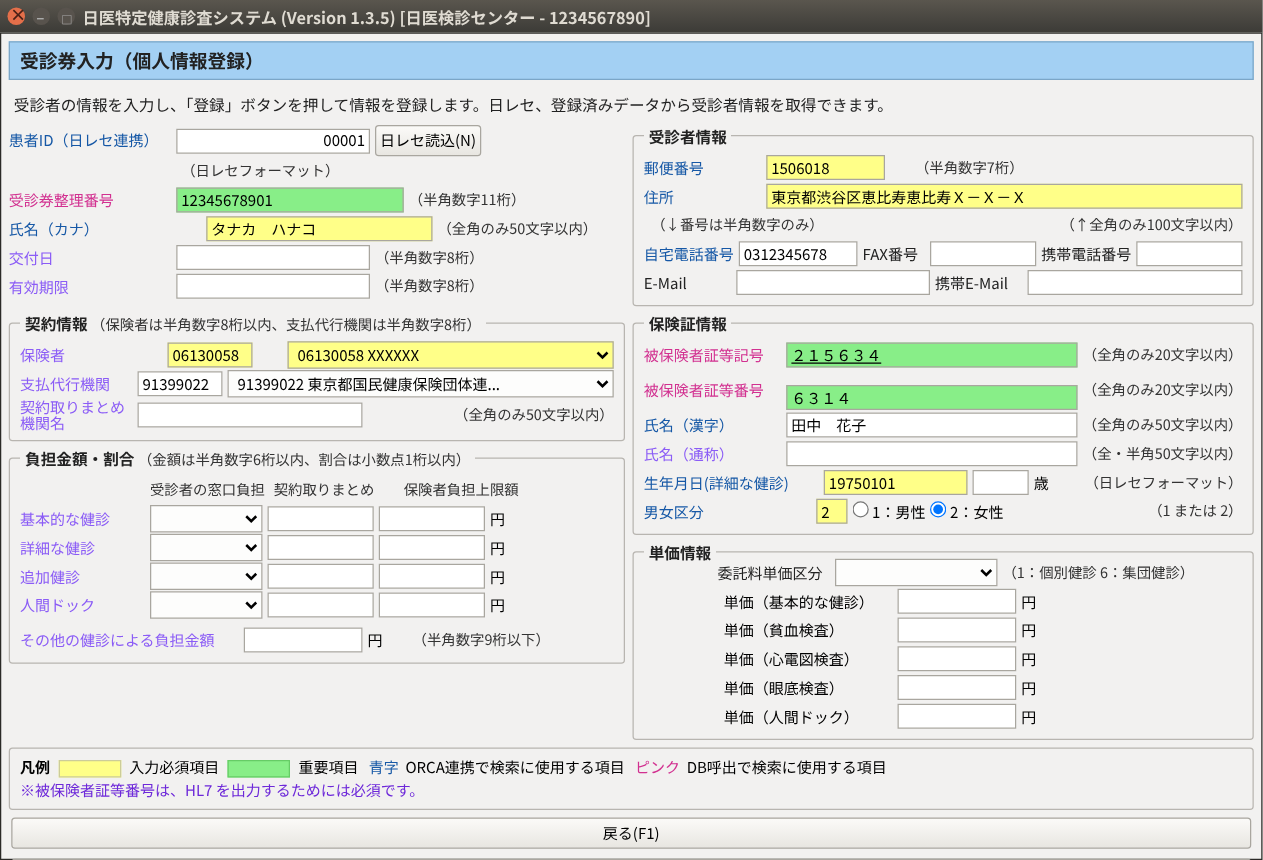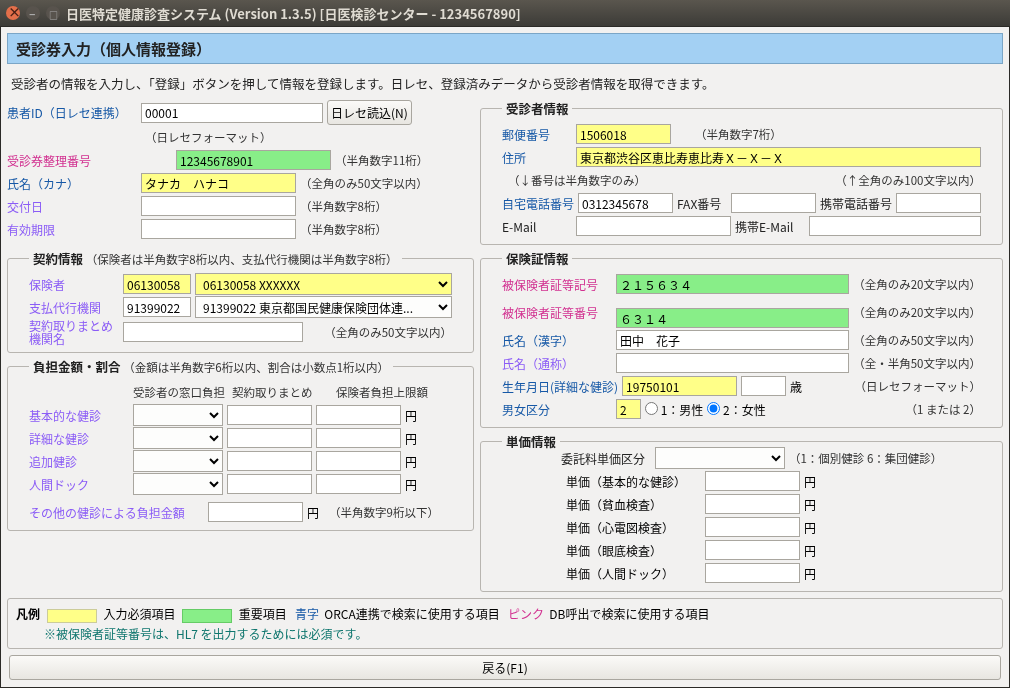--- a/index.html
+++ b/index.html
@@ -54,21 +54,21 @@
   }
   .columns {
     display: flex;
     gap: 6px;
     flex: 0 0 auto;
   }
   .col { flex: 1 1 50%; display:flex; flex-direction:column; gap:4px; }
   fieldset {
     border: 1px solid #b8b5b0;
     border-radius: 3px;
-    padding: 4px 21px 6px;
+    padding: 4px 8px 6px;
     font-size: 12px;
   }
   legend { padding: 0 4px; font-size: 12.5px; font-weight:bold; color:#222;}
   .row {
     display: flex;
     align-items: center;
     gap: 4px;
     min-height: 22px;
     margin: 1px 0;
   }
@@ -89,37 +89,37 @@
   .btn {
     font-family: inherit;
     font-size: 12px;
     background: linear-gradient(#fbfaf8,#e8e6e1);
     border: 1px solid #a9a69f;
     border-radius: 3px;
     padding: 3px 3px;
     cursor: pointer;
     white-space: nowrap;
   }
-  .yellow { background: #ffff88 !important; }
+  .yellow { background: #ffff88 !important; margin-left: 24px; }
   .green { background: #88ee88 !important; }
   .hint { color:#333; font-size:11.5px; white-space:nowrap;}
   .footer {
     margin-top: auto;
     display: flex;
     gap: 8px;
     padding: 6px 2px 2px;
     flex-direction: column;
   }
   .footer .spacer { flex: 1 1 auto; }
   .legendbox {
     border:1px solid #b8b5b0; border-radius:3px;
     margin-top:6px; padding:6px 8px;
   }
   .swatch { display:inline-block; width:50px; height:14px; margin:0 4px; vertical-align:middle;}
-  .note { color:#0f766e; font-size:12px; margin-top:2px;margin-left:28px;}
+  .note { color:#6d28d9; font-size:12px; margin-top:2px;}
 </style>
 </head>
 <body>
 
 <div class="titlebar">
   <span class="tb-btn close"></span>
   <span class="tb-btn min"></span>
   <span class="tb-btn max"></span>
   <span>日医特定健康診査システム (Version 1.3.5) [日医検診センター - 1234567890]</span>
 </div>
@@ -127,35 +127,35 @@
 <div class="window">
   <div class="banner">受診券入力（個人情報登録）</div>
   <div class="subtext">受診者の情報を入力し、「登録」ボタンを押して情報を登録します。日レセ、登録済みデータから受診者情報を取得できます。</div>
 
   <div class="columns">
 
     <div class="col">
       <fieldset style="border:none;padding:0 0 4px 0;">
         <div class="row">
           <span class="lbl blue" style="min-width:130px">患者ID（日レセ連携）</span>
-          <input type="text" style="width: 182px;" value="00001">
+          <input type="text" style="width: 155px; text-align: right;" value="00001">
           <button class="btn">日レセ読込(N)</button>
         </div>
         <div class="row">
             <span style="min-width:134px"></span>
             <span class="hint">（日レセフォーマット）</span>
           </div>
         <div class="row">
           <span class="lbl pink" style="min-width:130px">受診券整理番号</span>
-          <input type="text" class="green" style="width: 155px; margin-left: 35px;" value="12345678901">
+          <input type="text" class="green" style="width: 182px;" value="12345678901">
           <span class="hint">（半角数字11桁）</span>
         </div>
         <div class="row">
           <span class="lbl blue" style="min-width:130px">氏名（カナ）</span>
-          <input type="text" class="yellow" style="width: 155px;" value="タナカ　ハナコ">
+          <input type="text" class="yellow" style="width: 181px;" value="タナカ　ハナコ">
           <span class="hint">（全角のみ50文字以内）</span>
         </div>
         <div class="row">
           <span class="lbl" style="min-width:130px">交付日</span>
           <input type="text" style="width: 155px;">
           <span class="hint">（半角数字8桁）</span>
         </div>
         <div class="row">
           <span class="lbl" style="min-width:130px">有効期限</span>
           <input type="text" style="width: 155px;">
@@ -215,21 +215,21 @@
           <span class="lbl" style="min-width:100px">人間ドック</span>
           <select style="width:90px"><option></option></select>
           <input type="text" style="width: 85px;">
           <input type="text" style="width: 85px;">
             <span>円</span>
         </div>
         <div class="row" style="margin-top:6px">
           <span class="lbl" style="min-width:175px">その他の健診による負担金額</span>
           <input type="text" style="width: 95px;">
           <span>円</span>
-          <span class="hint" style="margin-left:6px">（半角数字9桁以下）</span>
+          <span class="hint" style="margin-left:20px">（半角数字9桁以下）</span>
         </div>
       </fieldset>
     </div>
 
     <div class="col">
       <fieldset>
         <legend>受診者情報</legend>
         <div class="row">
           <span class="lbl-sm blue">郵便番号</span>
           <input type="text" class="yellow" style="width: 95px;" value="1506018">
@@ -256,21 +256,21 @@
           <input type="text" style="width: 155px;">
           <span class="lbl-sm">携帯E-Mail</span>
           <input type="text" style="flex: 1 1 0%;">
         </div>
       </fieldset>
 
       <fieldset>
         <legend>保険証情報</legend>
         <div class="row">
           <span class="lbl pink">被保険者証等記号</span>
-          <input type="text" class="green" style="flex: 1 1 0%;" value="２１５６３４">
+          <input type="text" class="green" style="flex: 1 1 0%; text-decoration: underline;" value="２１５６３４">
           <span class="hint">（全角のみ20文字以内）</span>
         </div>
         <div class="row">
           <span class="lbl pink">被保険者証等番号</span>
           <input type="text" class="green" style="flex: 1 1 0%; margin-top: 12px;" value="６３１４">
           <span class="hint">（全角のみ20文字以内）</span>
         </div>
         <div class="row">
           <span class="lbl blue">氏名（漢字）</span>
           <input type="text" style="flex: 1 1 0%;" value="田中　花子">

